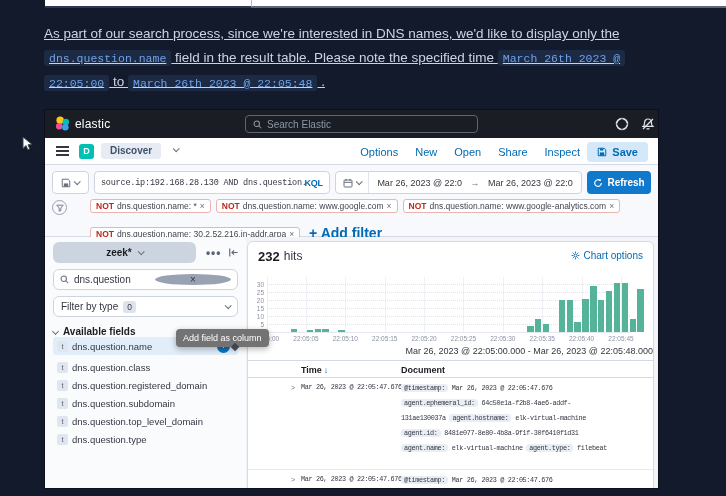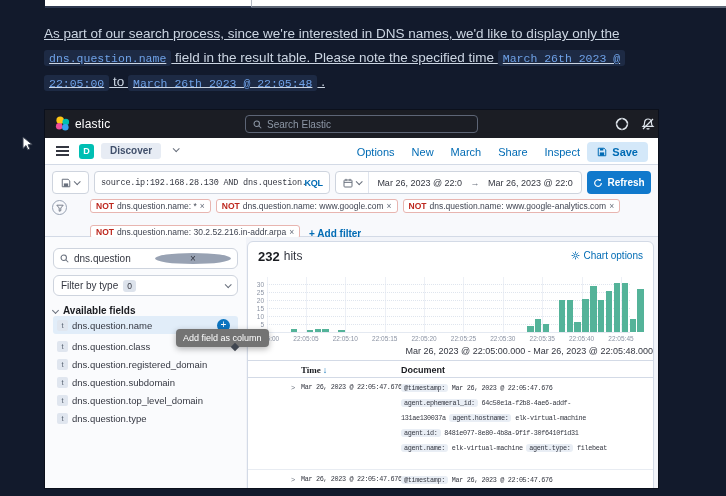--- a/index.html
+++ b/index.html
@@ -69,21 +69,21 @@
              font-size:10px; font-weight:700; display:flex; align-items:center; justify-content:center;
              gap:4px; font-family:inherit; }
   .frow { margin-top:5px; margin-left:38px; width:562px; display:flex; flex-wrap:wrap;
           gap:12px 5px; align-items:flex-end; }
   .funnel { position:absolute; left:7px; top:35px; width:15px; height:15px; border:1px solid #98a2b3;
             border-radius:50%; display:flex; align-items:center; justify-content:center; }
   .pill { height:14px; background:#fff; border:1px solid #e8b5b0; border-radius:3px; font-size:8.5px;
           color:#404552; display:flex; align-items:center; padding:0 5px; gap:3px; white-space:nowrap; }
   .pill b { color:#bd271e; font-weight:700; }
   .pill .x { color:#69707d; }
-  .addf { color:#006bb4; font-size:10px; font-weight:700; margin-left:4px; }
+  .addf { color:#006bb4; font-size:14px; font-weight:700; margin-left:4px; }
 
   
   .content { position:relative; height:251px; background:#f2f4f9; }
   .sidebar { position:absolute; left:0; top:0; width:201px; height:100%; background:#fafbfd;
              padding:5px 8px; }
   .idxrow { display:flex; align-items:center; }
   .idxpill { width:150px; height:21px; background:#ccd4e0; border-radius:6px; display:flex;
              align-items:center; justify-content:center; gap:6px; font-size:10px; font-weight:700;
              color:#1a1c21; }
   .dots { margin-left:10px; color:#5e6673; font-size:12px; font-weight:700; letter-spacing:1px; }
@@ -128,21 +128,21 @@
   .xlab { position:absolute; top:65px; width:40px; margin-left:-20px; text-align:center;
           font-size:6.5px; color:#8b93a3; }
   .bar { position:absolute; width:6.4px; background:#54b399; }
   .baseline { position:absolute; height:1px; background:#e4e9f1; }
   .caption { position:absolute; top:76px; left:0; right:0; text-align:right; font-size:9px;
              color:#343741; }
 
   .dtable { border-top:1px solid #d3dae6; }
   .thead { position:relative; height:17px; border-bottom:1px solid #d3dae6; font-size:9px;
            font-weight:700; color:#1a1c21; }
-  .thead .c1 { position:absolute; left:53px; top:4px;font-family:Liberation Serif, serif; }
+  .thead .c1 { position:absolute; left:53px; top:4px; }
   .thead .c1 i { color:#006bb4; font-style:normal; margin-left:2px; }
   .thead .c2 { position:absolute; left:153px; top:4px; }
   .trow { position:relative; border-bottom:1px solid #e8ecf2;
           font-family:"Liberation Mono","DejaVu Sans Mono",monospace; font-size:6.8px;
           letter-spacing:-0.35px; color:#343741; }
   .trow .exp { position:absolute; left:43px; top:6px; color:#69707d; font-size:7px; }
   .trow .time { position:absolute; left:53px; top:5px; white-space:nowrap; }
   .trow .doc { position:absolute; left:153px; top:3px; width:212px; line-height:15px; }
   .chip { background:#e9eef5; border-radius:3px; padding:0 3px; }
   .r1 { height:92px; }
@@ -201,21 +201,21 @@
           <i></i>
           <i></i>
           <i></i>
         </div>
       <div class="space-badge">D</div>
       <div class="bcrumb">Discover</div>
       <span class="chev bcrumb-chev"></span>
       <div class="tmenu">
           <span>Options</span>
           <span>New</span>
-          <span>March</span>
+          <span>Open</span>
           <span>Share</span>
           <span>Inspect</span>
         </div>
       <button class="save-btn">
         <svg width="10" height="10" viewBox="0 0 12 12">
           <path d="M1.5 1.5h7l2 2v7h-9z" fill="none" stroke="#006bb4" stroke-width="1.2"></path>
           <rect x="3.4" y="6.5" width="5.2" height="4" fill="#006bb4"></rect>
           <rect x="3.6" y="1.8" width="4" height="2.4" fill="#006bb4"></rect>
         </svg>
         <span>Save</span>
@@ -281,20 +281,31 @@
             <span>dns.question.name: 30.2.52.216.in-addr.arpa</span>
             <span class="x">×</span>
           </span>
           <span class="addf">+ Add filter</span>
         </div>
     </div>
 
     <div class="content">
 
       <div class="sidebar">
+        <div class="idxrow">
+          <div class="idxpill">
+            <span>zeek*</span>
+            <span class="chev"></span>
+          </div>
+          <span class="dots">•••</span>
+          <svg style="margin-left:6px" width="11" height="11" viewBox="0 0 12 12">
+            <path d="M2 1.5v9" stroke="#5e6673" stroke-width="1.3"></path>
+            <path d="M11 6H4.5M7 3.5L4.5 6 7 8.5" fill="none" stroke="#5e6673" stroke-width="1.3"></path>
+          </svg>
+        </div>
         <div class="fsearch">
           <svg width="9" height="9" viewBox="0 0 12 12">
             <circle cx="5" cy="5" r="3.6" fill="none" stroke="#69707d" stroke-width="1.4"></circle>
             <path d="M8 8l3 3" stroke="#69707d" stroke-width="1.4"></path>
           </svg>
           <span>dns.question</span>
           <span class="clear">×</span>
         </div>
         <div class="ftype">
           <span>Filter by type</span>

